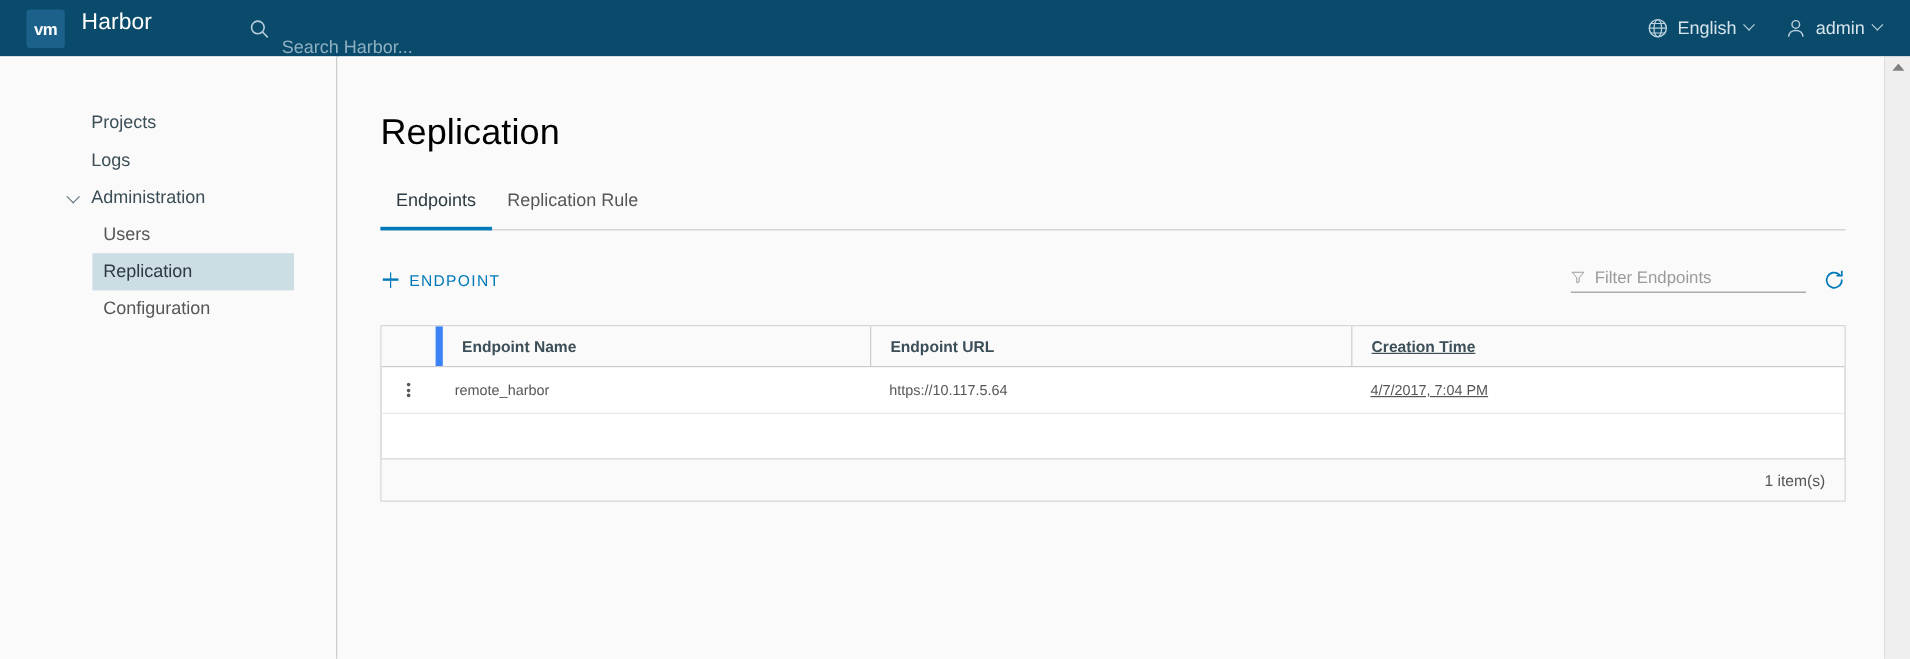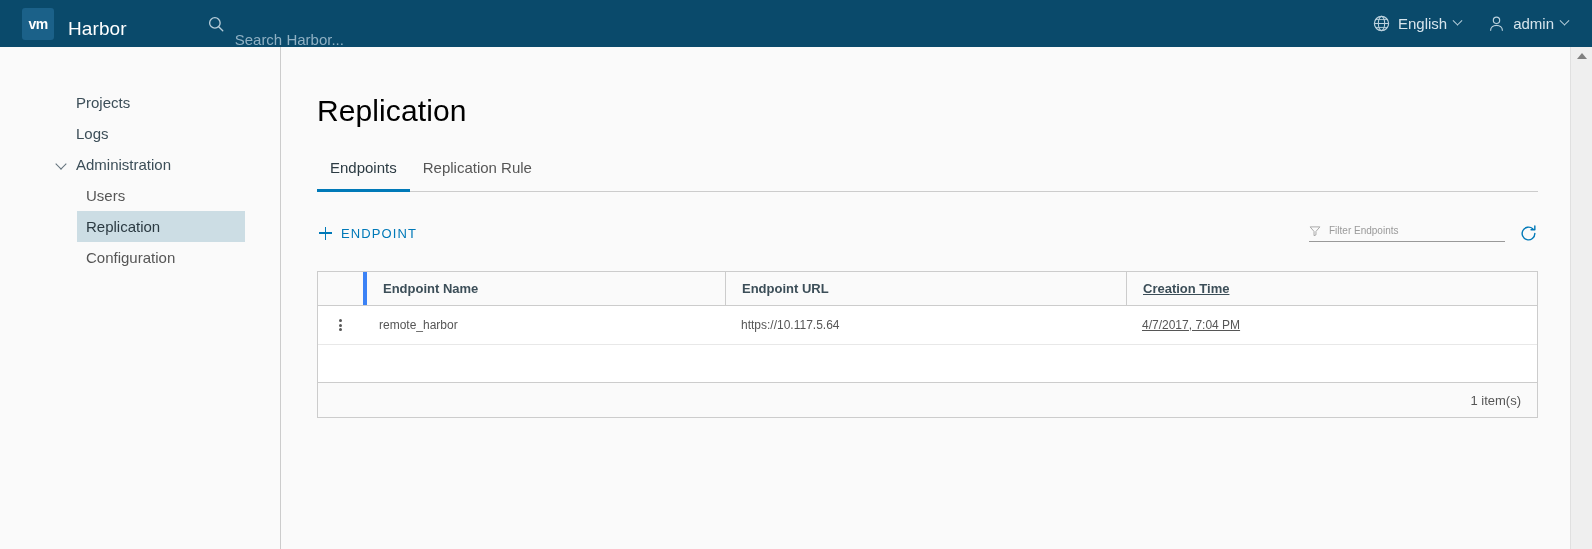--- a/index.html
+++ b/index.html
@@ -10,21 +10,21 @@
     overflow: hidden;
   }
 
   
   .header {
     position: absolute; top: 0; left: 0;
     width: 1592px; height: 47px;
     background: #0a4a6b;
     display: flex; align-items: center;
   }
-  .brand { display: flex; align-items: flex-end; padding-left: 22px; }
+  .brand { display: flex; align-items: flex-start; padding-left: 22px; }
   .vm-logo {
     width: 32px; height: 32px;
     background: #1b6189;
     border-radius: 3px;
     display: flex; align-items: center; justify-content: center;
     color: #ffffff;
     font-size: 14px; font-weight: bold; letter-spacing: -0.5px;
   }
   .brand-title {
     color: #ffffff;
@@ -173,21 +173,21 @@
   .filter-box {
     display: flex; align-items: center; gap: 8px;
     border-bottom: 1px solid #999999;
     padding-bottom: 4px;
     width: 196px;
   }
   .funnel { width: 12px; height: 12px; flex: none; }
   .filter-input {
     border: none; outline: none; background: transparent;
     font-family: "Liberation Sans", sans-serif;
-    font-size: 10px; color: #565656;
+    font-size: 14px; color: #565656;
     width: 100%;
   }
   .filter-input::placeholder { color: #9a9a9a; }
   .refresh-icon { width: 19px; height: 19px; cursor: pointer; flex: none; }
 
   
   .table {
     margin: 22px 0 0 35px;
     width: 1221px;
     border: 1px solid #cccccc;
@@ -201,21 +201,21 @@
     align-items: center;
   }
   .th {
     font-size: 13px;
     color: #3c4e58;
     font-weight: bold;
     display: flex; align-items: center;
     height: 100%;
   }
   .col-actions { width: 45px; flex: none; }
-  .col-name { width: 362px; flex: none; border-left: 4px solid #3b82f6; padding-left: 16px; }
+  .col-name { width: 362px; flex: none; border-left: 6px solid #3b82f6; padding-left: 16px; }
   .col-url  { width: 401px; flex: none; border-left: 1px solid #cccccc; padding-left: 16px; }
   .col-time { flex: 1; border-left: 1px solid #cccccc; padding-left: 16px; text-decoration: underline; }
 
   .trow {
     display: flex;
     height: 39px;
     align-items: center;
     border-bottom: 1px solid #e8e8e8;
   }
   .td {

